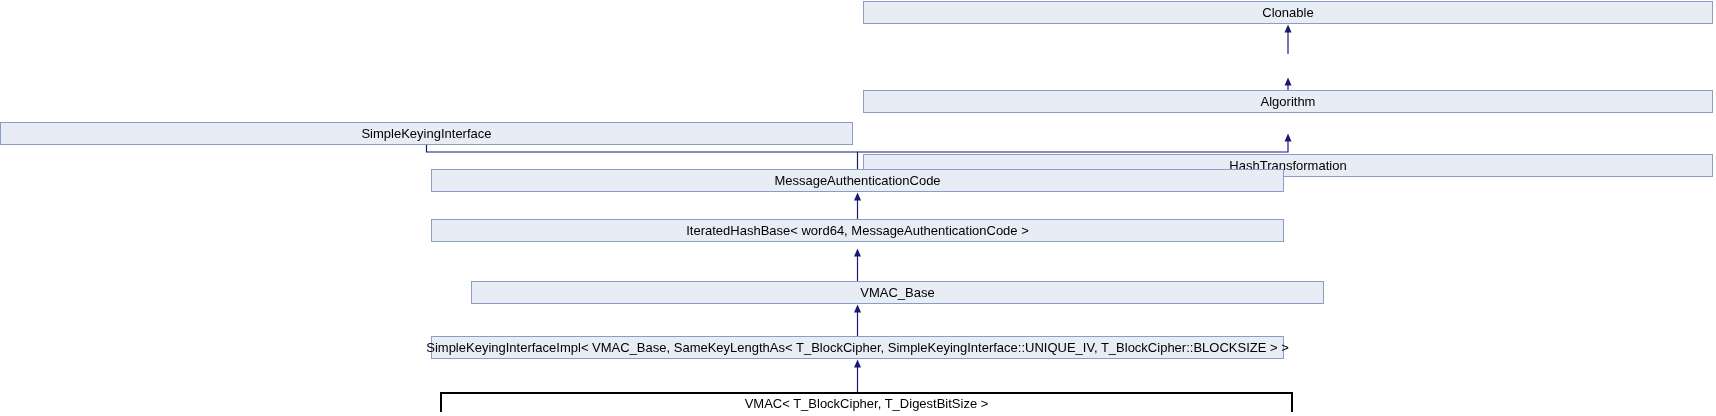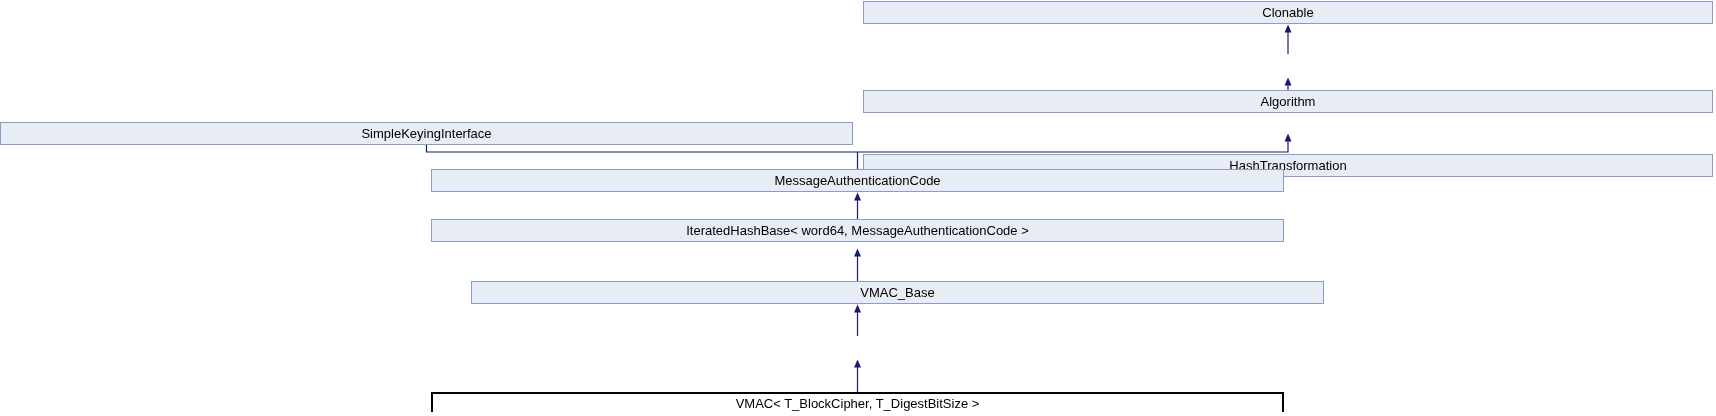--- a/index.html
+++ b/index.html
@@ -42,21 +42,21 @@
   }
   
   .n-clonable  { left: 863px; top: 1px;   width: 850px; height: 23px; }
   .n-algorithm { left: 863px; top: 54px;  width: 850px; height: 23px; margin-top: 36px; }
   .n-ski       { left: 0px;   top: 122px; width: 853px; height: 23px; }
   .n-ht        { left: 863px; top: 110px; width: 850px; height: 23px; margin-top: 44px; }
   .n-mac       { left: 431px; top: 169px; width: 853px; height: 23px; }
   .n-ihb       { left: 431px; top: 219px; width: 853px; height: 23px; }
   .n-vmacbase  { left: 431px; top: 281px; width: 853px; height: 23px; margin-left: 40px; }
   .n-skiimpl   { left: 431px; top: 336px; width: 853px; height: 23px; }
-  .n-vmac      { left: 431px; top: 392px; width: 853px; height: 23px; }
+  .n-vmac      { left: 440px; top: 392px; width: 853px; height: 23px; }
 </style>
 </head>
 <body>
 
 <div class="diagram-canvas">
 
   <svg class="edges-layer" width="1716" height="416" viewBox="0 0 1716 416" fill="none" stroke="#191970" stroke-width="1.2">
     <g>
       <line x1="1288" y1="54" x2="1288" y2="31"></line>
       <polygon points="1288,24.5 1284.5,32.5 1291.5,32.5" fill="#191970" stroke="none"></polygon>
@@ -112,18 +112,21 @@
   </div>
 
   <div class="node n-ihb">
     <span>IteratedHashBase&lt; word64, MessageAuthenticationCode &gt;</span>
   </div>
 
   <div class="node n-vmacbase">
     <span>VMAC_Base</span>
   </div>
 
+  <div class="node n-skiimpl">
+    <span>SimpleKeyingInterfaceImpl&lt; VMAC_Base, SameKeyLengthAs&lt; T_BlockCipher, SimpleKeyingInterface::UNIQUE_IV, T_BlockCipher::BLOCKSIZE &gt; &gt;</span>
+  </div>
 
   <div class="node current n-vmac">
     <span>VMAC&lt; T_BlockCipher, T_DigestBitSize &gt;</span>
   </div>
 
 </div>
 
 </body></html>

